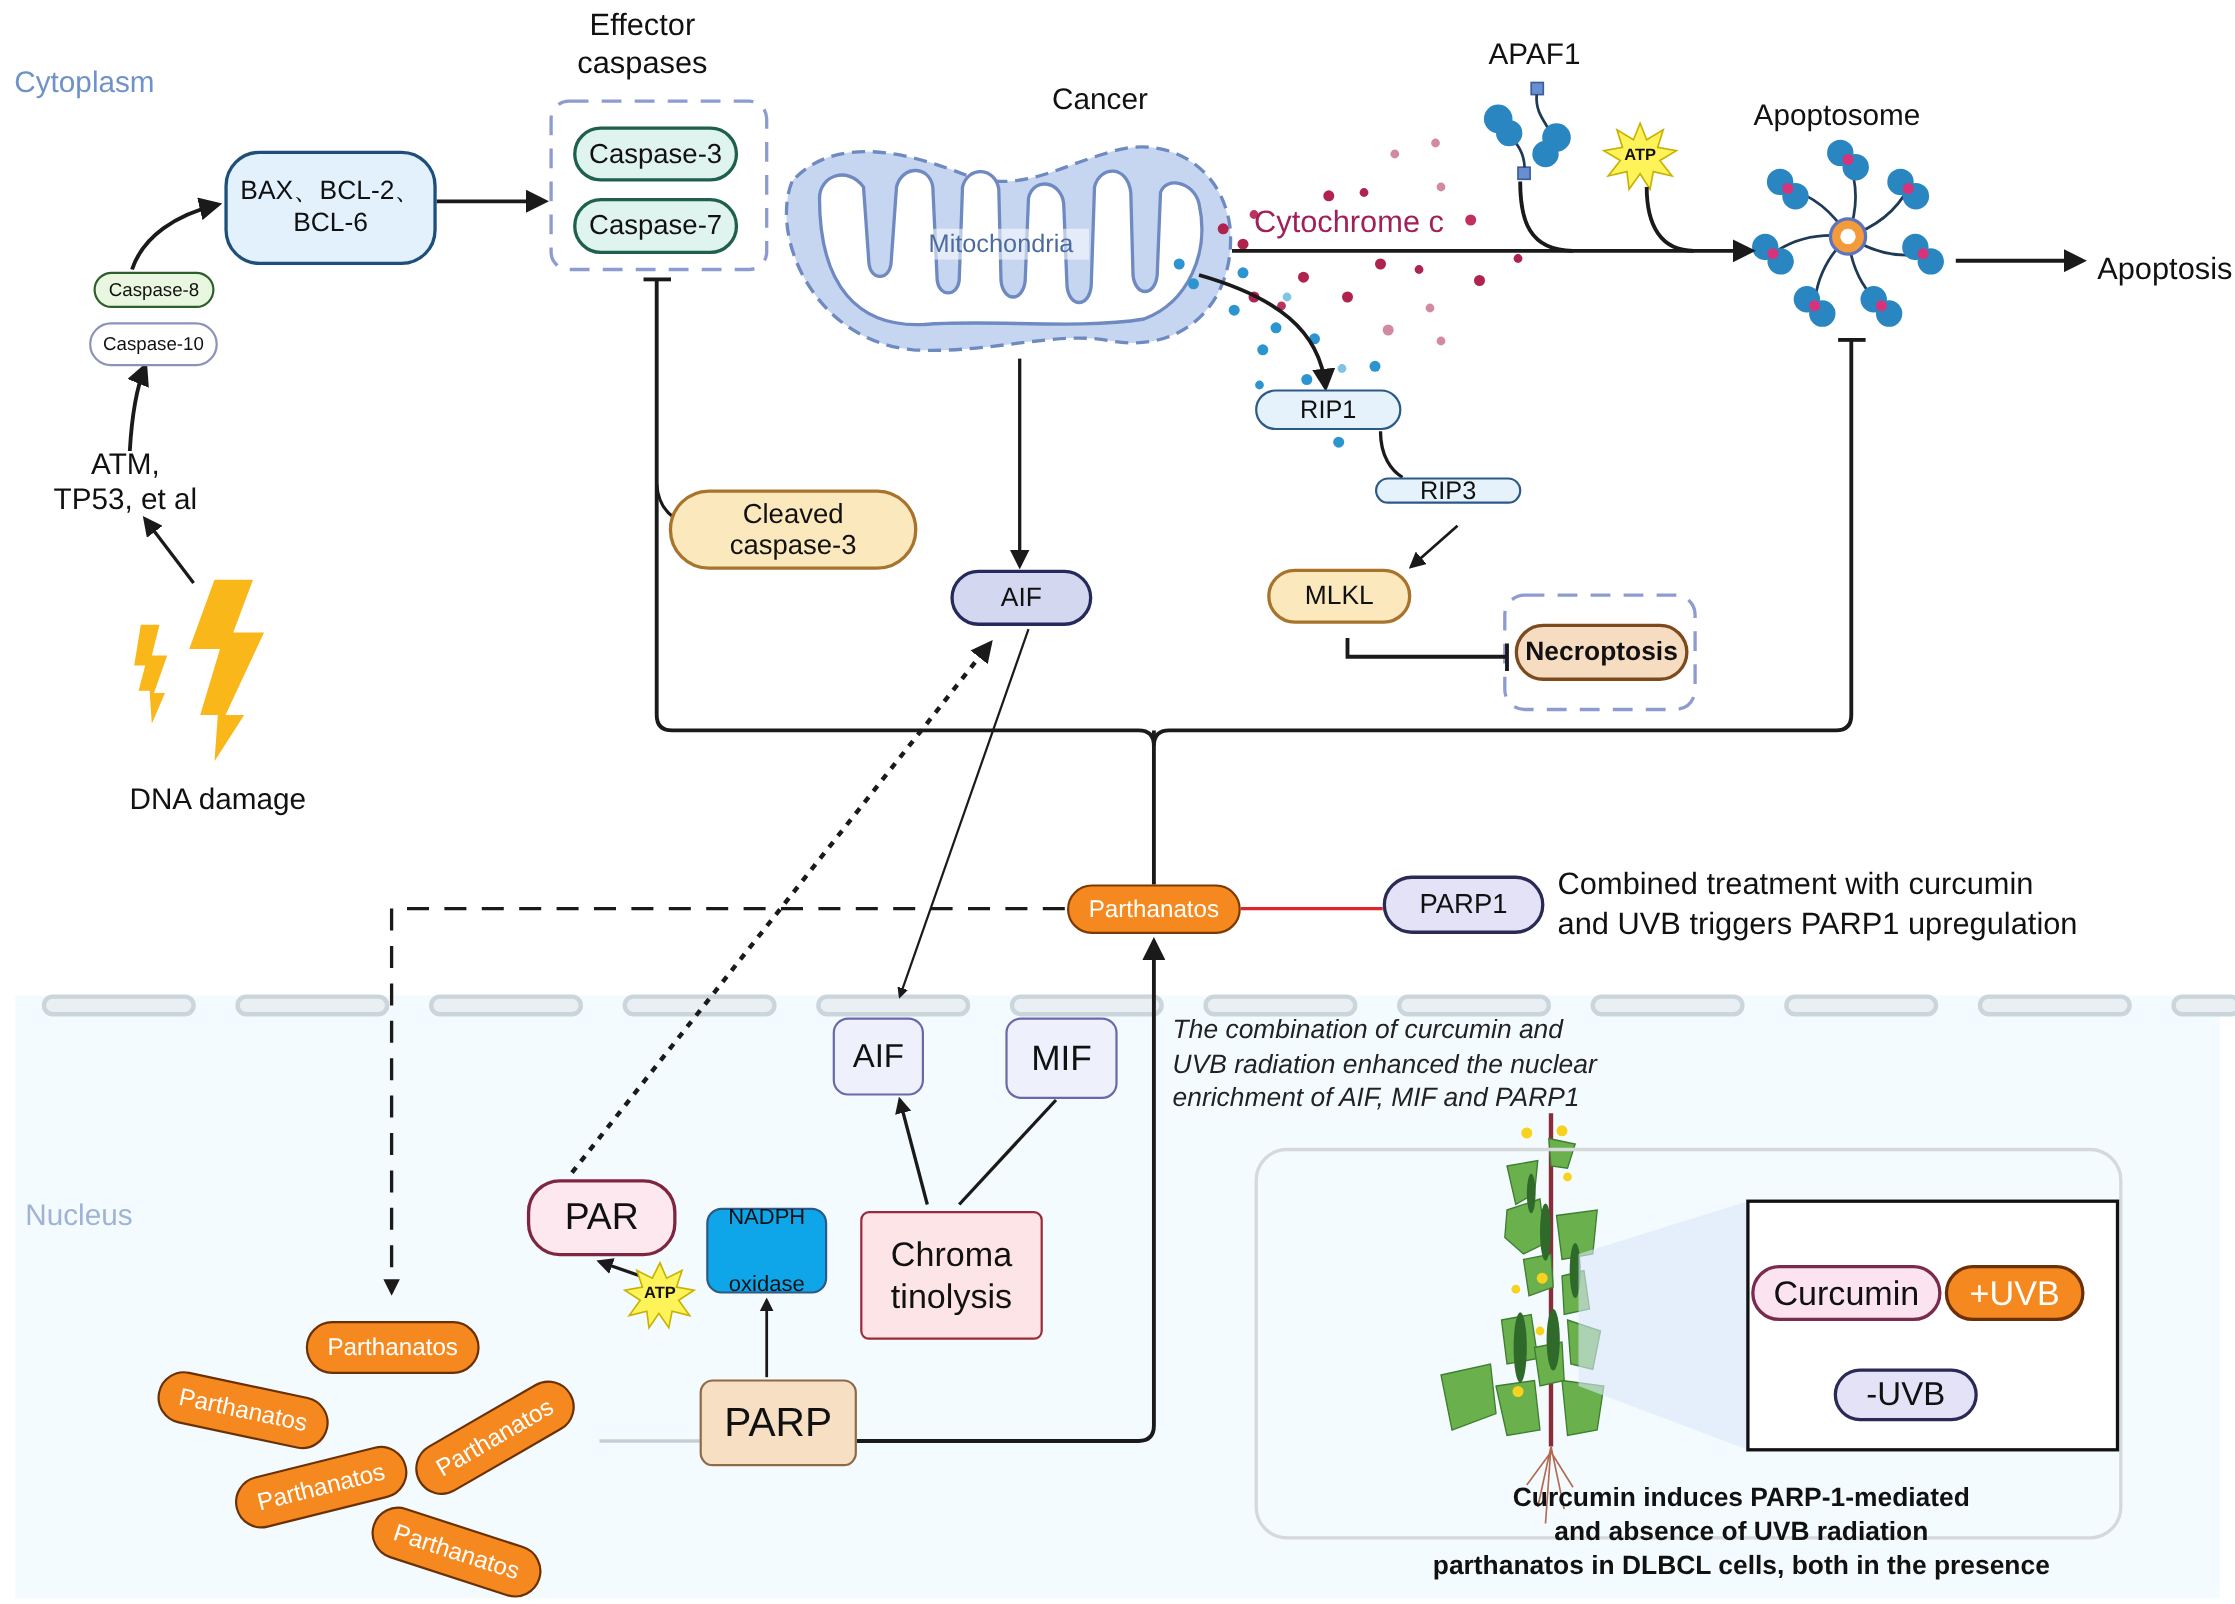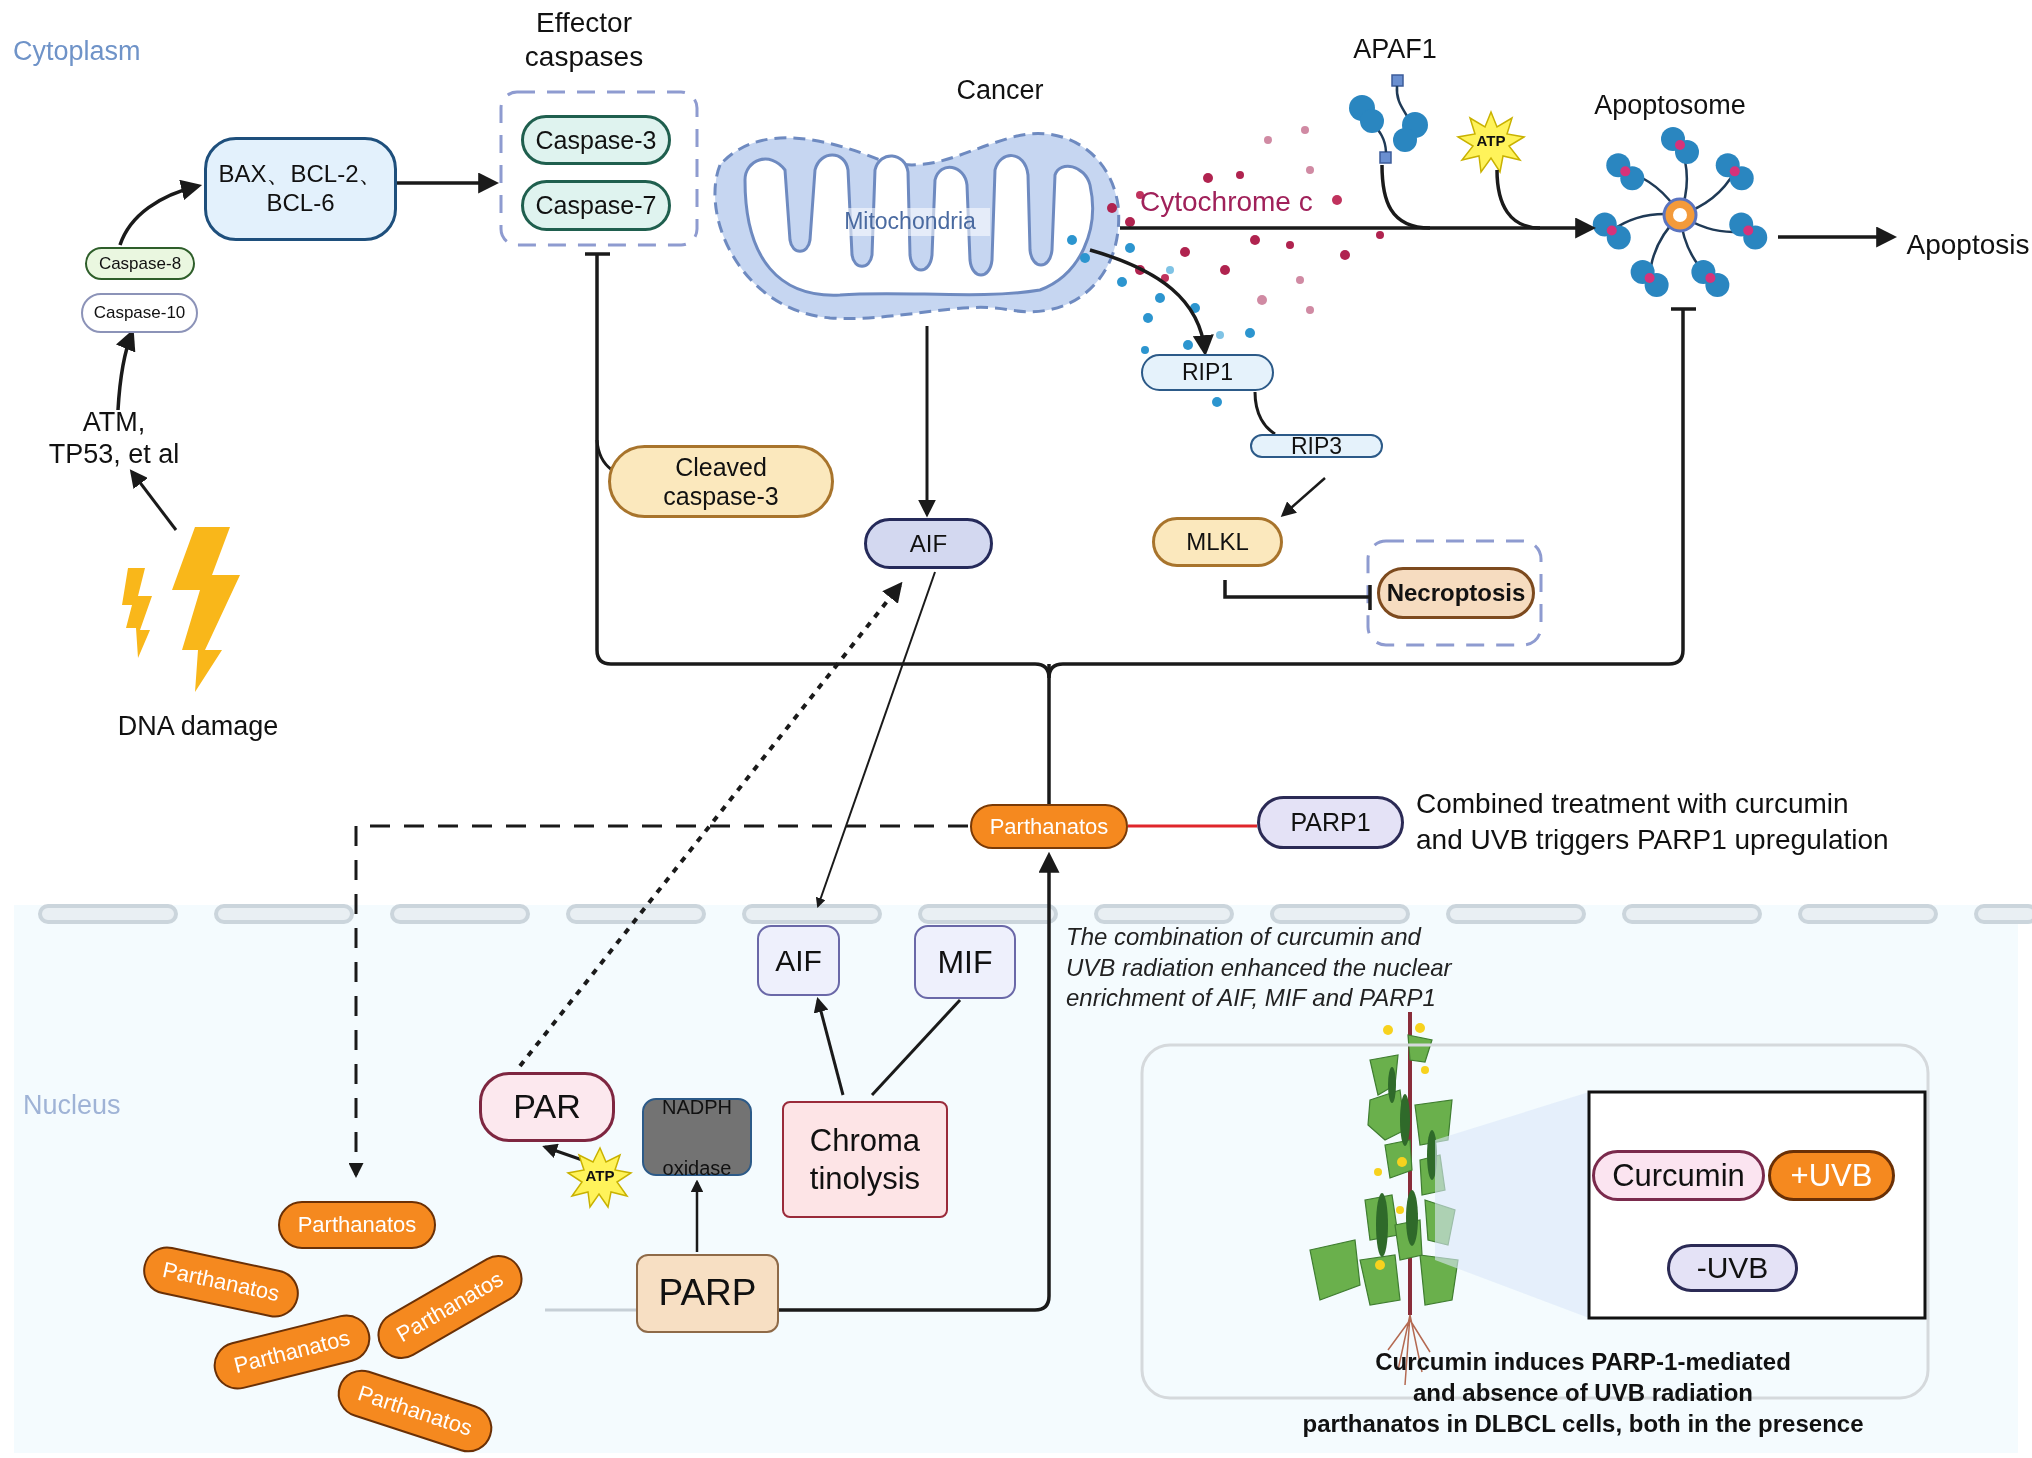--- a/index.html
+++ b/index.html
@@ -10,21 +10,21 @@
   .pill{position:absolute;display:flex;align-items:center;justify-content:center;text-align:center;box-sizing:border-box;border-radius:999px;line-height:1.15;white-space:nowrap;}
   .box{position:absolute;display:flex;align-items:center;justify-content:center;text-align:center;box-sizing:border-box;line-height:1.2;}
   svg.overlay{position:absolute;left:0;top:0;}
   .note{position:absolute;font-size:27px;line-height:1.28;}
 </style>
 </head>
 <body>
 
 <div class="nucleus-bg"></div>
 
-<div class="region-label" style="left:13px;top:36px;color:#6f93c8;">Cytoplasm</div>
+<div class="region-label" style="left:13px;top:60px;color:#6f93c8;">Cytoplasm</div>
 <div class="region-label" style="left:23px;top:1090px;color:#9fb3d6;">Nucleus</div>
 
 <svg class="overlay" width="2032" height="1458" viewBox="0 0 2032 1458">
   <defs>
     <marker id="arr" viewBox="0 0 10 10" refX="8" refY="5" markerWidth="6" markerHeight="6" orient="auto-start-reverse">
       <path d="M0,0 L10,5 L0,10 z" fill="#1a1a1a"></path>
     </marker>
     <marker id="arrS" viewBox="0 0 10 10" refX="8" refY="5" markerWidth="5" markerHeight="5" orient="auto-start-reverse">
       <path d="M0,0 L10,5 L0,10 z" fill="#1a1a1a"></path>
     </marker>
@@ -294,21 +294,21 @@
 
 <div class="box" style="left:757px;top:925px;width:83px;height:71px;background:#eef0fc;border:2.5px solid #6a68a8;border-radius:14px;font-size:30px;">AIF</div>
 <div class="box" style="left:914px;top:925px;width:102px;height:74px;background:#eef0fc;border:2.5px solid #6a68a8;border-radius:14px;font-size:32px;">MIF</div>
 <div class="note" style="left:1066px;top:922px;font-style:italic;font-size:24px;color:#222;">
   <div>The combination of curcumin and</div>
   <div>UVB radiation enhanced the nuclear</div>
   <div>enrichment  of AIF, MIF and PARP1</div>
 </div>
 
 <div class="pill" style="left:479px;top:1072px;width:136px;height:70px;background:#fce8ee;border:3px solid #7e2640;font-size:34px;border-radius:30px;">PAR</div>
-<div class="box" style="left:642px;top:1098px;width:110px;height:78px;background:#737373;border:2.5px solid #2c5a88;border-radius:14px;font-size:20px;flex-direction:column;gap:37px;">
+<div class="box" style="left:642px;top:1098px;width:110px;height:78px;background:#0ea5e9;border:2.5px solid #2c5a88;border-radius:14px;font-size:20px;flex-direction:column;gap:37px;">
   <div>NADPH</div>
   <div>oxidase</div>
 </div>
 <div class="txt" style="left:582px;top:1167px;width:36px;font-size:15px;font-weight:bold;">ATP</div>
 <div class="box" style="left:782px;top:1101px;width:166px;height:117px;background:#fde4e6;border:2.5px solid #9a2a3a;border-radius:8px;font-size:31px;flex-direction:column;">
   <div>Chroma</div>
   <div>tinolysis</div>
 </div>
 <div class="box" style="left:636px;top:1254px;width:143px;height:79px;background:#f7dfc3;border:2.5px solid #8e6a48;border-radius:12px;font-size:37px;">PARP</div>
 

